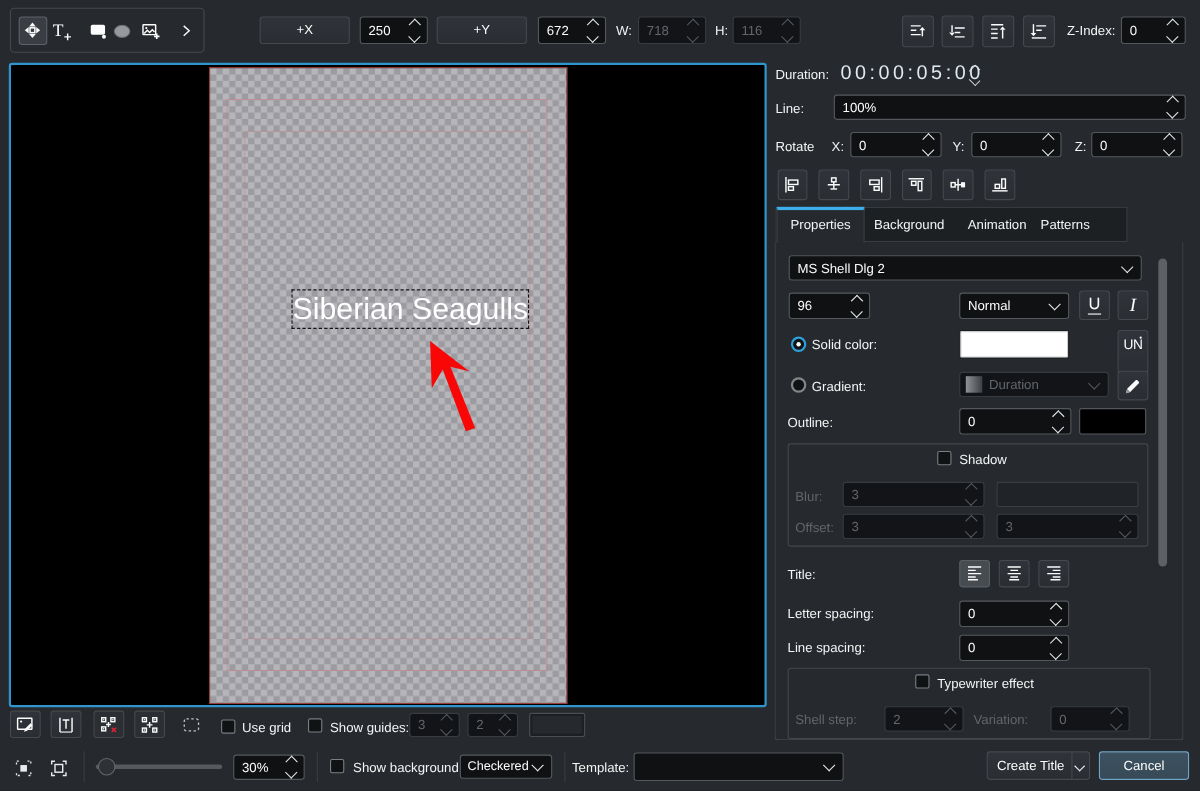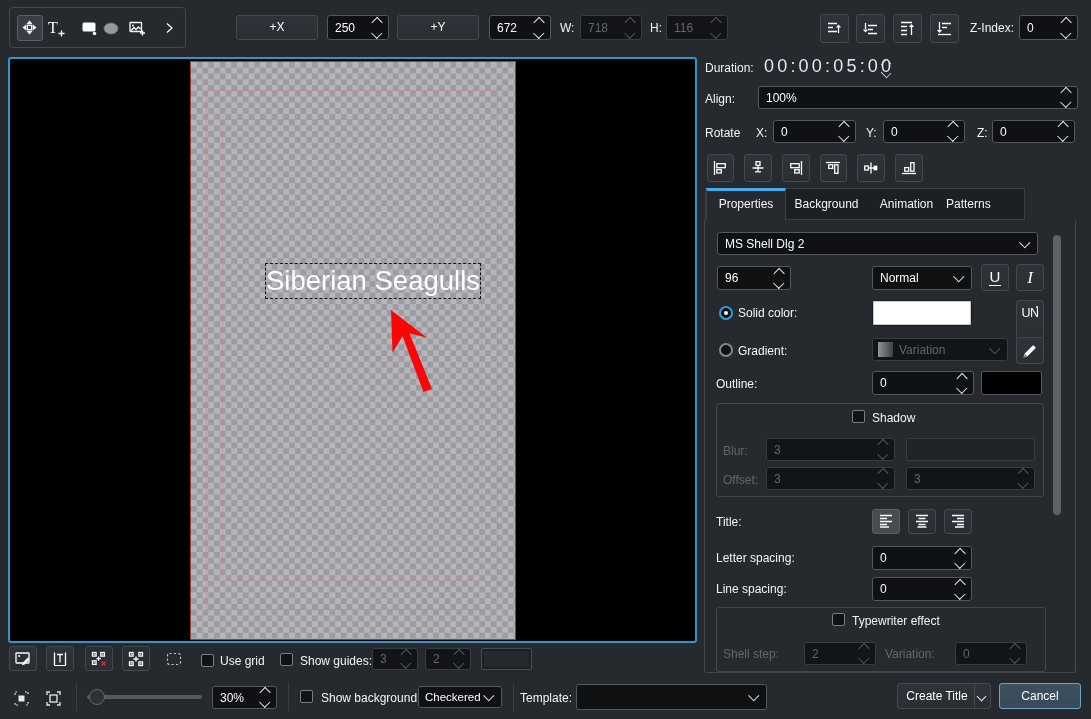--- a/index.html
+++ b/index.html
@@ -149,21 +149,21 @@
 <div class="abs" style="left:265px;top:263px;width:216px;height:36px;border:1px dashed #141414"></div>
 <div class="abs" id="seagulls" style="left:265px;top:263px;width:216px;height:36px;line-height:35px;text-align:center;color:#fff;font-size:27.5px;white-space:nowrap">Siberian Seagulls</div>
 <svg style="left:385px;top:305px" width="55" height="92" viewBox="0 0 55 92">
     <path d="M6 5 L41.5 32.5 L24.5 28.5 L47 84 L38.5 87 L17.5 31 L7.5 48 Z" fill="#f90606"></path>
   </svg>
 
 <div class="lbl" style="left:705px;top:61px">Duration:</div>
 <div class="lbl" style="left:764px;top:59px;font-size:18px;letter-spacing:3.2px;color:#dfe9f2">00:00:05:00</div>
 <div class="abs" style="left:881px;top:60px;width:10px;height:8px;border:solid #dfe3e6;border-width:1.5px 1.5px 0 0;transform:rotate(-45deg) scale(0.82)"></div>
 <div class="abs" style="left:881px;top:69px;width:10px;height:8px;border:solid #dfe3e6;border-width:0 1.5px 1.5px 0;transform:rotate(45deg) scale(0.82)"></div>
-<div class="lbl" style="left:705px;top:92px">Align:</div>
+<div class="lbl" style="left:705px;top:92px">Line:</div>
 <div class="spin" style="left:758px;top:86px;width:320px;height:23px">
     <b>100%</b>
     <u></u>
     <s></s>
   </div>
 <div class="lbl" style="left:705px;top:126px">Rotate</div>
 <div class="lbl" style="left:756px;top:126px">X:</div>
 <div class="spin" style="left:773px;top:120px;width:83px;height:23px">
     <b>0</b>
     <u></u>
@@ -255,21 +255,21 @@
 <div class="btn" style="left:981px;top:264px;width:28px;height:27px"><span style="display:inline-block;margin-top:3px;border-bottom:1.5px solid #fcfcfc;padding:0 1px;font-size:15px">U</span></div>
 <div class="btn" style="left:1016px;top:264px;width:28px;height:27px;font-family:'Liberation Serif',serif;font-style:italic;font-size:17px;line-height:25px">I</div>
 <span class="rad on" style="left:719px;top:306px"></span>
 <div class="lbl" style="left:738px;top:306px">Solid color:</div>
 <div class="abs" style="left:872px;top:300px;width:100px;height:26px;background:#fff;border:1px solid #191b1d;border-radius:2px;box-shadow:inset 0 0 0 1px #caccce"></div>
 <div class="btn" style="left:1016px;top:300px;width:28px;height:40px;font-size:12.5px;line-height:25px;letter-spacing:-0.5px">UN<i style="position:absolute;right:5px;top:5px;width:2px;height:2px;background:#fcfcfc;border-radius:50%;font-style:normal"></i></div>
 <span class="rad" style="left:719px;top:343px"></span>
 <div class="lbl" style="left:738px;top:344px">Gradient:</div>
 <div class="combo dis" style="left:872px;top:338px;width:136px;height:23px">
     <i class="abs" style="left:5px;top:3px;width:15px;height:15px;background:linear-gradient(90deg,#909498,#3c4044)"></i>
-    <b style="left:26px">Variation</b>
+    <b style="left:26px">Duration</b>
     <u></u>
   </div>
 <div class="btn" style="left:1016px;top:337px;width:28px;height:27px"></div>
 <svg style="left:1022px;top:343px" width="16" height="16" viewBox="0 0 16 16">
     <path d="M1.5 14.5l1.2-4 7.8-7.8c0.4-0.4 1-0.4 1.4 0l1.4 1.4c0.4 0.4 0.4 1 0 1.4l-7.8 7.8z" fill="#fcfcfc"></path>
     <path d="M1.5 14.5l1.2-4 2.8 2.8z" fill="#8f9397"></path>
   </svg>
 <div class="lbl" style="left:716px;top:377px">Outline:</div>
 <div class="spin" style="left:872px;top:371px;width:102px;height:24px">
     <b>0</b>

